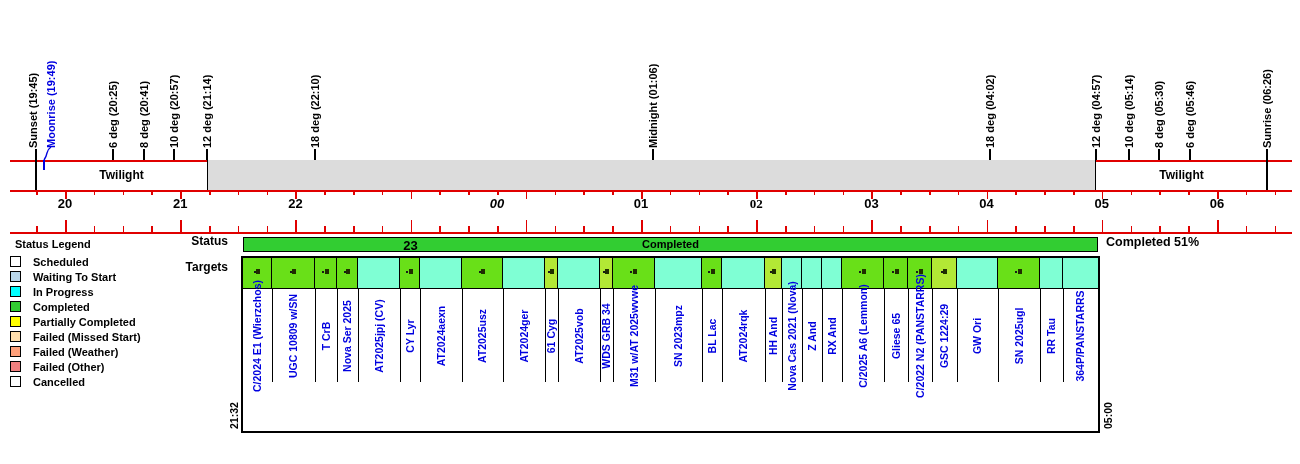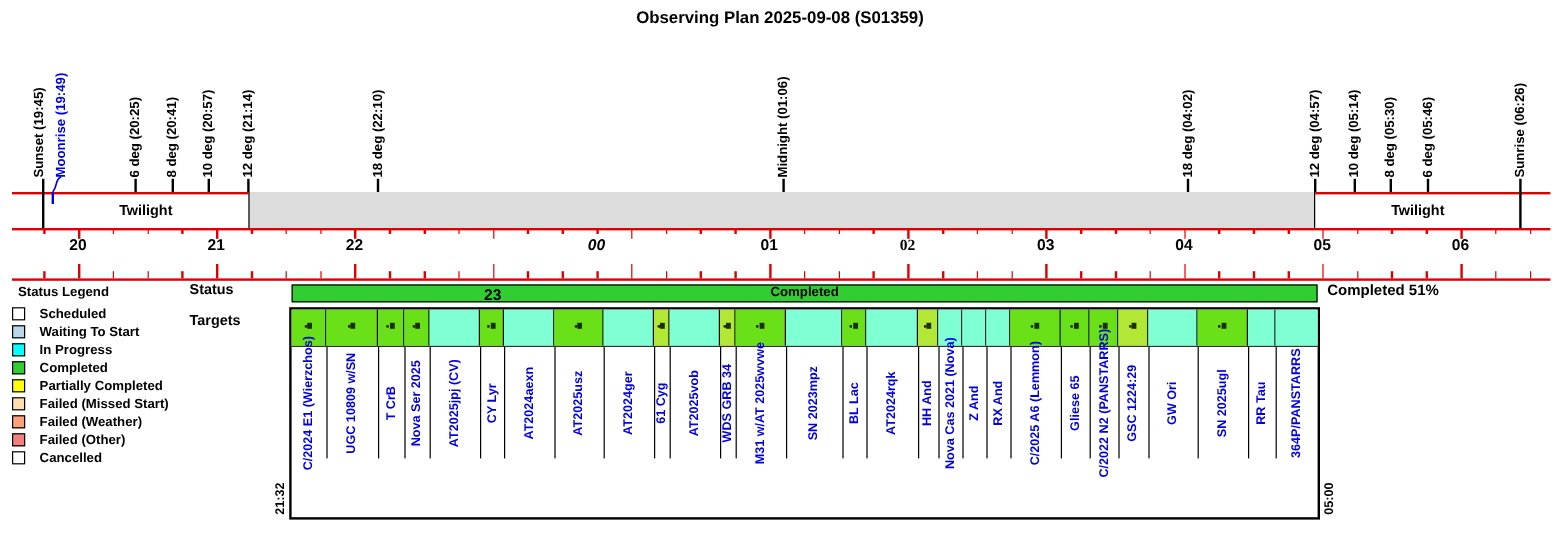--- a/index.html
+++ b/index.html
@@ -13,40 +13,39 @@
   .vlabel{position:absolute;height:12px;line-height:12px;white-space:nowrap;
           transform-origin:0 100%;transform:rotate(-90deg);font-size:11px;}
   .vcenter{transform:rotate(-90deg) translateX(-50%);}
   .bandlabel{position:absolute;top:167px;height:16px;line-height:16px;text-align:center;font-size:12px;}
   .grayband{position:absolute;top:160px;height:30px;background:#DCDCDC;border-left:1px solid #000;border-right:1px solid #000;box-sizing:border-box;}
   .hourlabel{position:absolute;top:196px;width:40px;text-align:center;font-size:13px;}
   .legend-title{position:absolute;left:15px;top:238px;font-size:11px;}
   .legend-item{position:absolute;left:10px;height:12px;}
   .legend-swatch{position:absolute;left:0;top:0;width:11px;height:11px;border:1px solid #000;box-sizing:border-box;}
   .legend-text{position:absolute;left:23px;top:0;font-size:11px;line-height:12px;white-space:nowrap;}
-  .rowlabel{position:absolute;width:70px;text-align:left;font-size:12px;}
+  .rowlabel{position:absolute;width:70px;text-align:right;font-size:12px;}
   #status-bar{position:absolute;left:243px;top:237px;width:855px;height:15px;background:#32CD32;
               border:1px solid #000;box-sizing:border-box;text-align:center;font-size:11px;line-height:13px;}
   #summary{position:absolute;left:1106px;top:235px;font-size:12.5px;}
   #targets-box{position:absolute;left:241px;top:256px;width:859px;height:177px;border:2px solid #000;box-sizing:border-box;background:#fff;}
   .cell{position:absolute;top:258px;height:30px;box-sizing:border-box;border-right:1px solid #000;}
   .cellrow-bottom{position:absolute;left:243px;top:288px;width:855px;height:1px;background:#000;}
   .coldiv{position:absolute;top:289px;height:93px;width:1px;background:#000;}
   .tname{color:#0000E0;font-size:10.5px;}
   .marker{position:absolute;width:7px;height:5px;}
   .marker .m1{position:absolute;left:0;top:1.5px;width:2px;height:2px;background:#1a1a1a;}
   .marker .m2{position:absolute;left:2.5px;top:0;width:4px;height:5px;background:#1f2e00;}
   #caption{position:absolute;left:241px;top:437px;width:859px;text-align:center;font-size:12px;}
 </style>
 </head>
 <body>
 
 <div id="stage">
 
-  <div class="ttl">Observing Plan 2025-09-08 (S01359)</div>
 
   <div class="hline" style="left:10px;top:160px;width:1282px;"></div>
   <div class="hline" style="left:10px;top:190px;width:1282px;"></div>
   <div class="hline" style="left:10px;top:232px;width:1282px;"></div>
 
   <div class="grayband" style="left:207px;width:889px;"></div>
   <div class="vtick" style="left:35px;top:149px;height:41px;"></div>
   <div class="vtick" style="left:1266px;top:149px;height:41px;"></div>
   <div class="bandlabel" style="left:36px;width:171px;">Twilight</div>
   <div class="bandlabel" style="left:1096px;width:171px;">Twilight</div>

